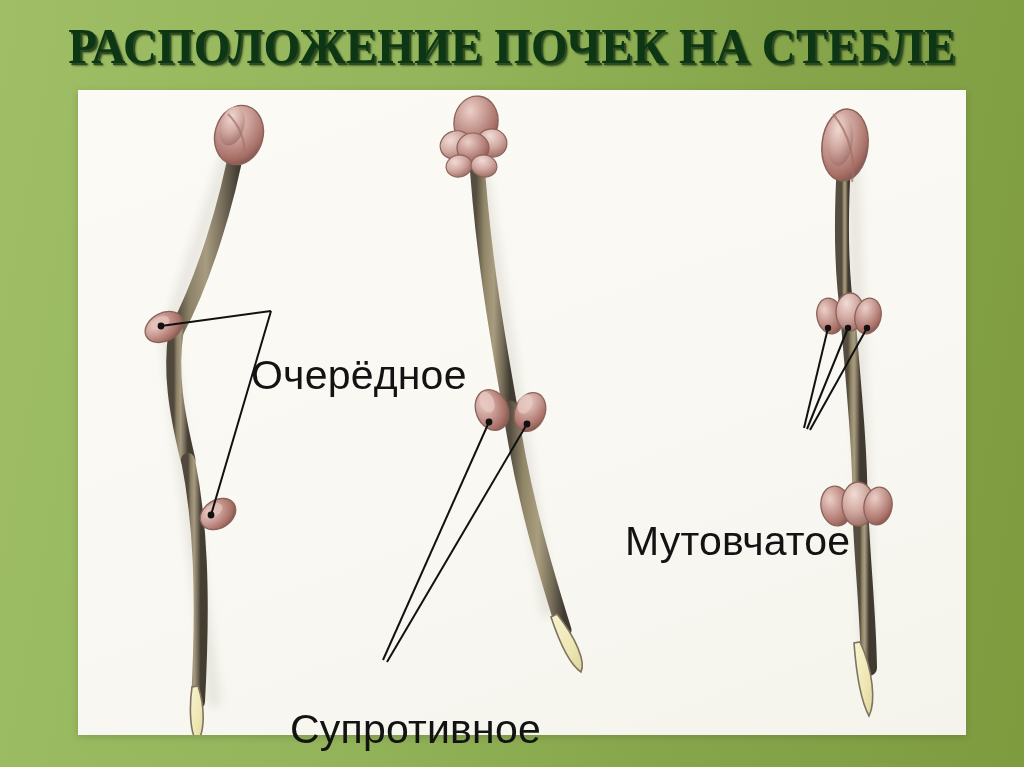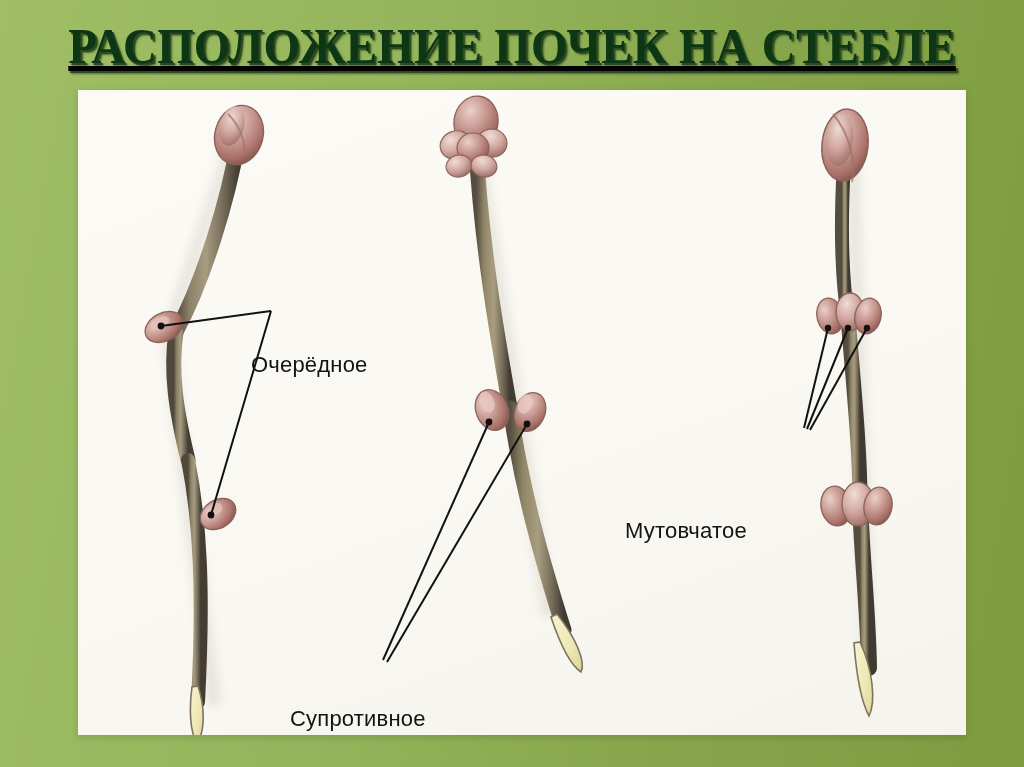--- a/index.html
+++ b/index.html
@@ -15,21 +15,20 @@
     background: linear-gradient(100deg, #9fbe65 0%, #94b55b 38%, #87a64c 68%, #7e9b3e 100%);
     overflow: hidden;
   }
   #title-bar {
     position: absolute;
     left: 0; top: 0;
     width: 1024px; height: 92px;
     display: flex;
     align-items: center;
     justify-content: center;
-    text-decoration: underline;
   }
   #slide-title {
     font-family: "Liberation Serif", serif;
     font-weight: bold;
     font-size: 50px;
     line-height: 1;
     letter-spacing: 0.2px;
     color: #0d3714;
     transform: scaleX(0.94);
     transform-origin: center;
@@ -43,21 +42,21 @@
     position: absolute;
     left: 78px; top: 90px;
     width: 888px; height: 645px;
     background: linear-gradient(160deg, #fbfaf5 0%, #f9f8f2 55%, #f4f3ec 100%);
     box-shadow: 0 2px 7px rgba(50,60,30,0.22);
   }
   #figure { position: absolute; left: 0; top: 0; width: 888px; height: 645px; }
   .fig-label {
     position: absolute;
     color: #131313;
-    font-size: 22px;
+    font-size: 41px;
     font-weight: 400;
     letter-spacing: 0.2px;
     white-space: nowrap;
     user-select: none;
   }
   #label-alternate { left: 173px; top: 262px; }
   #label-opposite  { left: 212px; top: 588px; margin-top: 28px; }
   #label-whorled   { left: 547px; top: 428px; }
 </style>
 </head>

